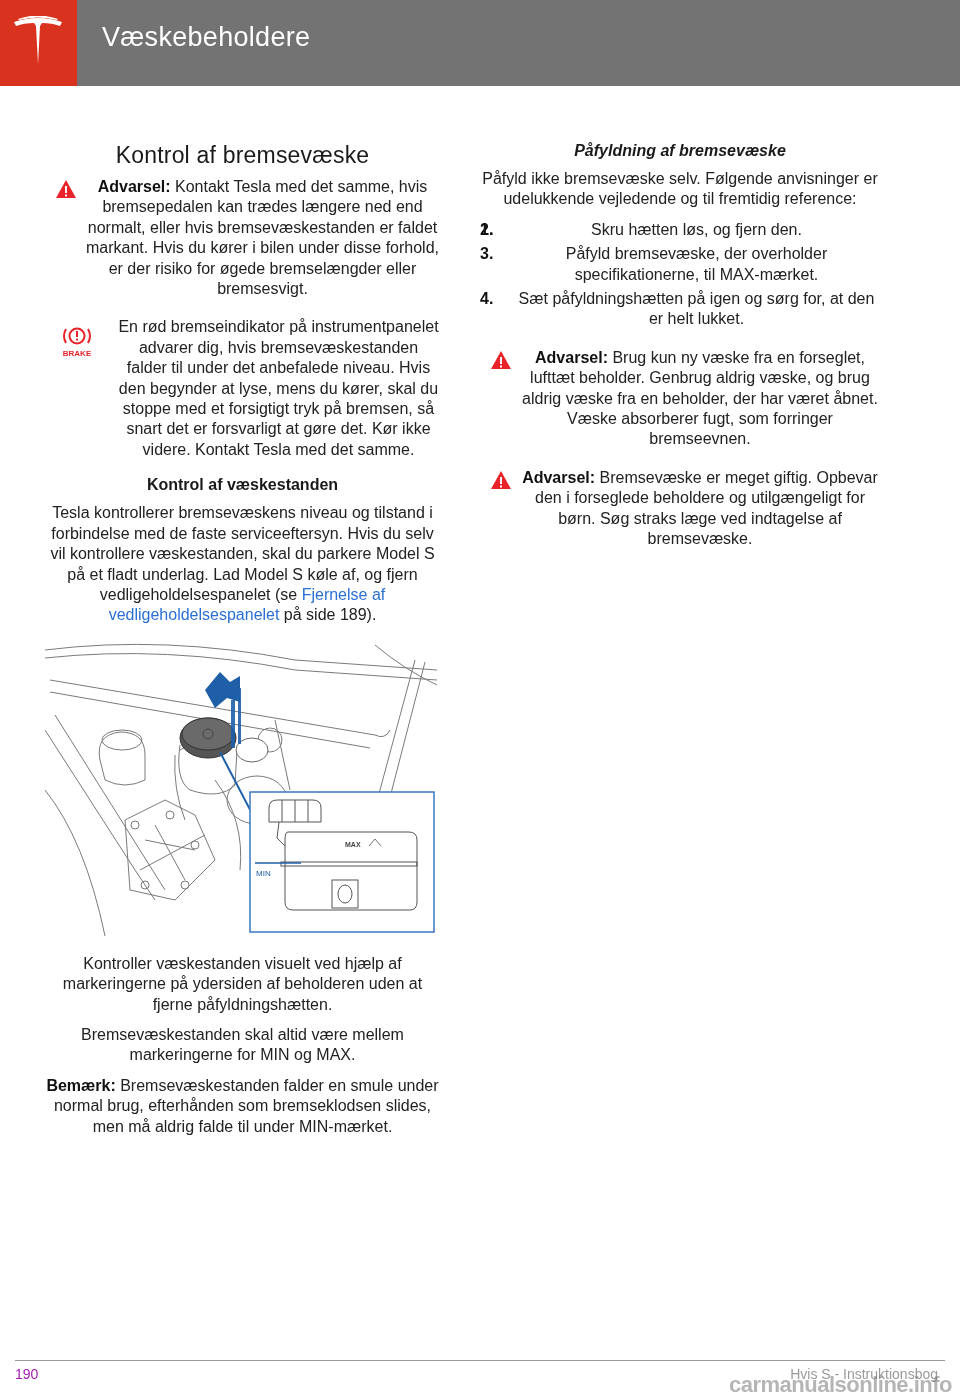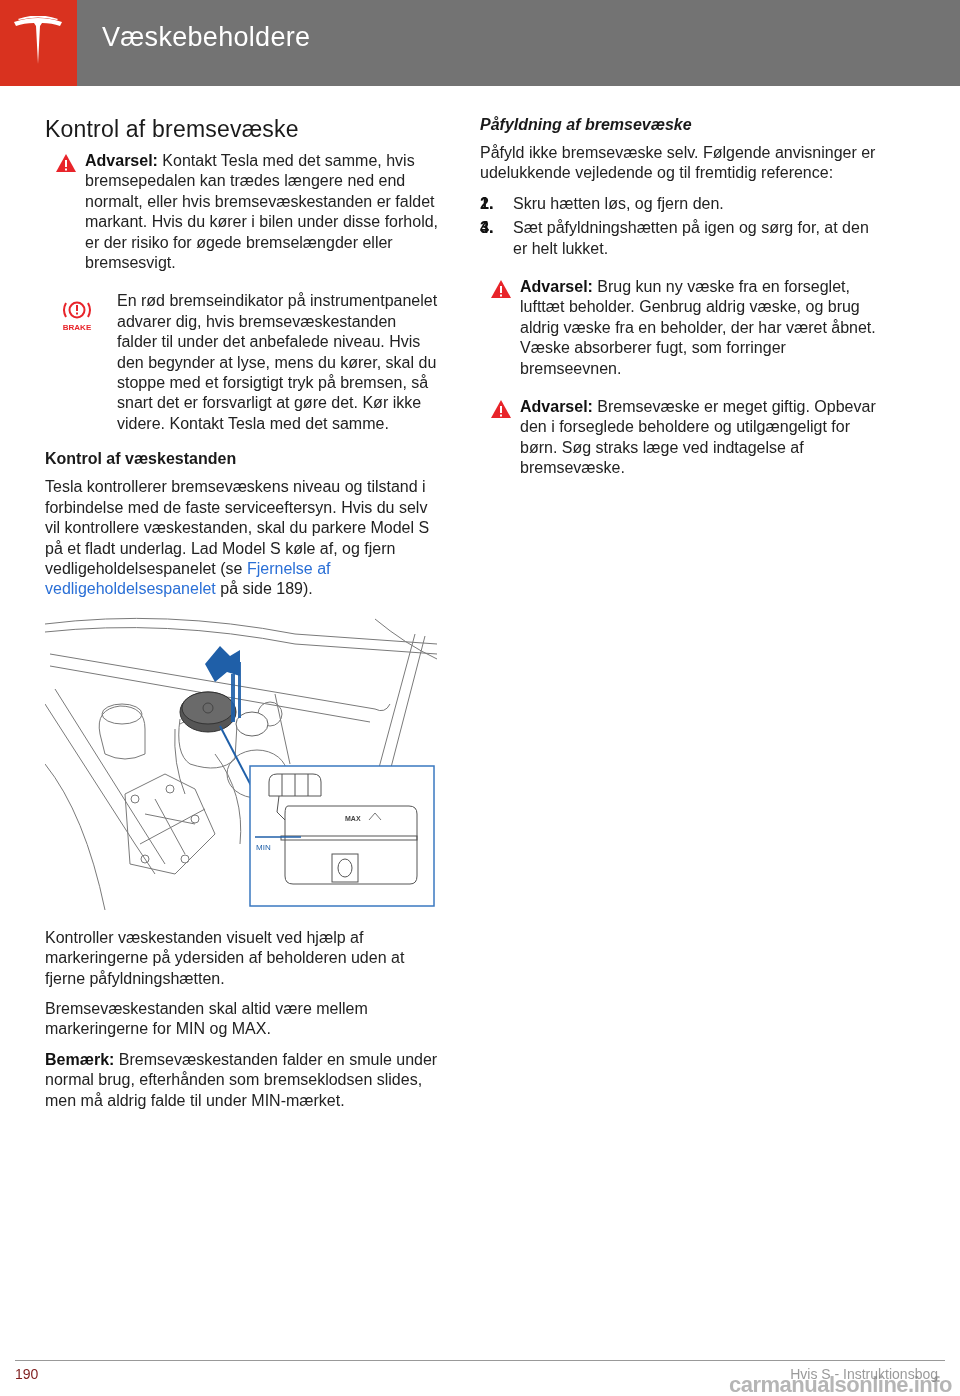--- a/index.html
+++ b/index.html
@@ -3,21 +3,21 @@
 <meta charset="utf-8">
 <style>
   html, body { margin: 0; padding: 0; background: #ffffff; }
   body { width: 960px; height: 1396px; position: relative; overflow: hidden;
          font-family: "Liberation Sans", "DejaVu Sans", sans-serif; color: #1a1a1a; }
   .header { position: absolute; left: 0; top: 0; width: 960px; height: 86px; background: #737373; }
   .logo-box { position: absolute; left: 0; top: 0; width: 77px; height: 86px; background: #d9321f; }
   .logo-box svg { position: absolute; left: 12px; top: 16px; }
   .header-title { position: absolute; left: 102px; top: 22px; font-size: 27px; color: #ffffff; letter-spacing: 0.3px; }
 
-  .col { position: absolute; top: 116px; }
+  .col { position: absolute; top: 142px; text-align: center; }
   .col-left { left: 45px; width: 395px; }
   .col-right { left: 480px; width: 400px; }
 
   .h1 { font-size: 23px; font-weight: normal; margin: 0 0 8px 0; color: #1a1a1a; letter-spacing: 0.2px; }
   .h2 { font-size: 16px; font-weight: bold; margin: 0 0 9px 0; color: #1a1a1a; }
   p, .txt { font-size: 16px; line-height: 20.4px; margin: 0 0 10px 0; color: #222; }
   .bold { font-weight: bold; color: #111; }
   .link { color: #2a6fd6; }
 
   .notice { position: relative; padding-left: 40px; margin-bottom: 12px; font-size: 16px; line-height: 20.4px; color: #222; }
@@ -26,21 +26,21 @@
   .notice.brake .ico { left: 10px; top: 8px; width: 44px; height: 34px; }
 
   ol.steps { list-style: none; padding: 0; margin: 0 0 10px 0; }
   ol.steps li { position: relative; padding-left: 33px; font-size: 16px; line-height: 20.4px; margin-bottom: 4px; color: #222; }
   ol.steps li .num { position: absolute; left: 0; top: 0; font-weight: bold; color: #111; }
 
   .figure { position: relative; width: 392px; height: 296px; margin: 14px 0 18px 0; overflow: hidden; }
   .figure svg { position: absolute; left: 0; top: 0; }
 
   .footer-line { position: absolute; left: 15px; top: 1360px; width: 930px; height: 1px; background: #999; }
-  .footer-page { position: absolute; left: 15px; top: 1366px; font-size: 14px; color: #7f1d1d; }
+  .footer-page { position: absolute; left: 15px; top: 1366px; font-size: 14px; color: #a21caf; }
   .footer-title { position: absolute; right: 22px; top: 1366px; font-size: 14px; color: #9a9a9a; }
   .watermark { position: absolute; right: 8px; top: 1372px; font-size: 22px; font-weight: bold; color: rgba(120,120,120,0.55); letter-spacing: -0.5px; }
 </style>
 </head>
 <body>
 
 <div class="header">
   <div class="logo-box">
     <svg width="52" height="50" viewBox="0 0 52 50">
       <path d="M2 6 Q26 -2 50 6 L48 10 Q40 7 30 7 L28 10 L26 48 L24 10 L22 7 Q12 7 4 10 Z" fill="#ffffff"></path>
@@ -142,21 +142,21 @@
   <p><span class="bold">Bemærk:</span><span> Bremsevæskestanden falder en smule under normal brug, efterhånden som bremseklodsen slides, men må aldrig falde til under MIN-mærket.</span></p>
 </div>
 
 <div class="col col-right">
   <h2 class="h2" style="font-style:italic;">Påfyldning af bremsevæske</h2>
   <p>Påfyld ikke bremsevæske selv. Følgende anvisninger er udelukkende vejledende og til fremtidig reference:</p>
 
   <ol class="steps">
     <li><span class="num">1.</span></li>
     <li><span class="num">2.</span><span>Skru hætten løs, og fjern den.</span></li>
-    <li><span class="num">3.</span></li>
+    <li><span class="num">3.</span><span>Påfyld bremsevæske, der overholder specifikationerne, til MAX-mærket.</span></li>
     <li><span class="num">4.</span><span>Sæt påfyldningshætten på igen og sørg for, at den er helt lukket.</span></li>
   </ol>
 
   <div class="notice" style="margin-top:18px;">
     <svg class="ico" viewBox="0 0 22 20">
       <path d="M11 1 L21 19 L1 19 Z" fill="#e8242a"></path>
       <rect x="10" y="7" width="2" height="7" fill="#fff"></rect>
       <rect x="10" y="15.5" width="2" height="2" fill="#fff"></rect>
     </svg>
     <span class="bold">Advarsel:</span><span> Brug kun ny væske fra en forseglet, lufttæt beholder. Genbrug aldrig væske, og brug aldrig væske fra en beholder, der har været åbnet. Væske absorberer fugt, som forringer bremseevnen.</span>

